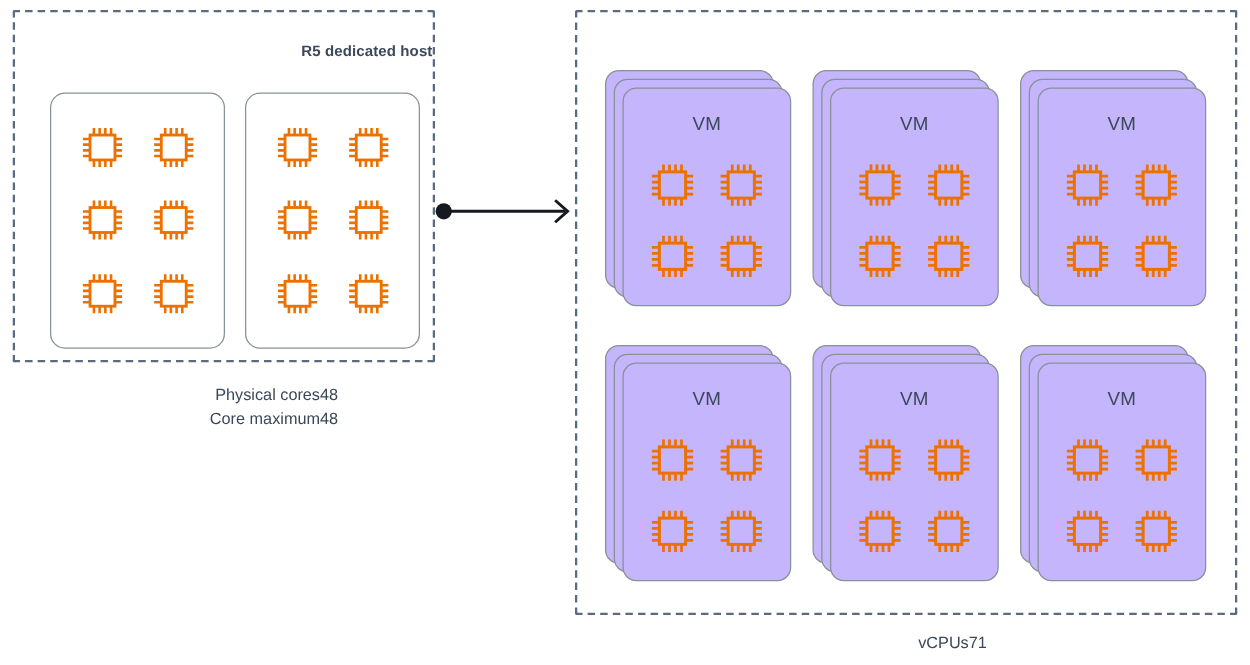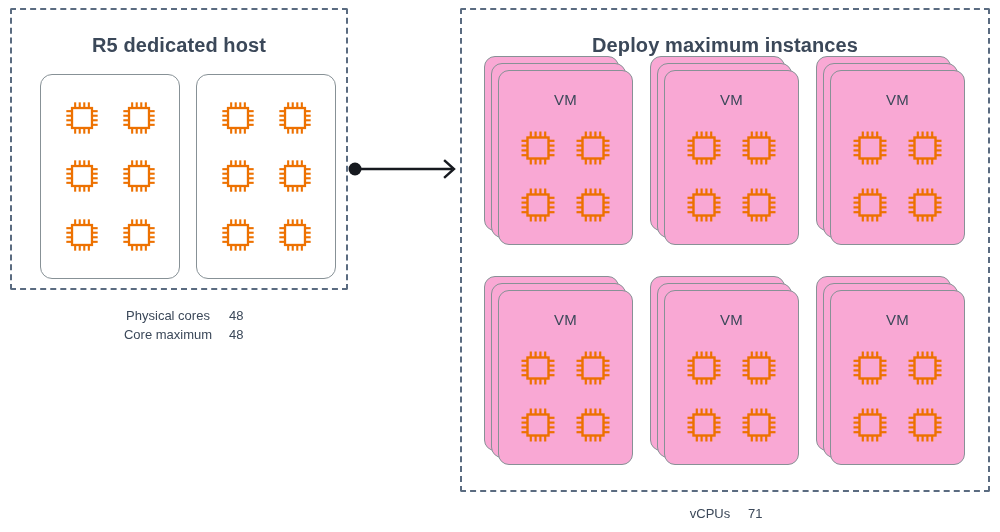--- a/index.html
+++ b/index.html
@@ -28,23 +28,23 @@
     box-sizing: border-box;
     background: transparent;
   }
   #host-group   { left: 10px;  top: 8px;  width: 338px; height: 282px; }
   #deploy-group { left: 460px; top: 8px;  width: 530px; height: 484px; }
 
   .group-title {
     position: absolute;
     left: 0;
     right: 0;
-    text-align: center;
+    text-align: right;
     color: #3b4859;
-    font-size: 20px;
+    font-size: 12px;
     font-weight: bold;
     letter-spacing: 0.1px;
   }
   #host-title   { top: 24px; }
   #deploy-title { top: 24px; }
 
   
   .socket-card {
     position: absolute;
     width: 140px;
@@ -72,21 +72,21 @@
   
   .vm-stack {
     position: absolute;
     width: 158px;
     height: 198px;
   }
   .vm-stack .card {
     position: absolute;
     border: 1.6px solid #879196;
     border-radius: 11px;
-    background: #f9a8d4;
+    background: #c4b5fd;
     box-sizing: border-box;
     width: 135px;
     height: 175px;
   }
   .vm-stack .card.back2  { left: 0px;  top: 0px;  }
   .vm-stack .card.back1  { left: 7px;  top: 7px;  }
   .vm-stack .card.front  { left: 14px; top: 14px; }
 
   .vm-label {
     position: absolute;
@@ -128,21 +128,22 @@
     font-size: 13px;
     color: #3b4859;
   }
   .metrics .row {
     display: flex;
     line-height: 19px;
     white-space: nowrap;
   }
   .metrics .m-label {
     display: inline-block;
-    text-align: center;
+    text-align: right;
+    margin-left: 27px;
   }
   .metrics .m-value {
     display: inline-block;
     text-align: center;
   }
   #host-metrics { left: 107px; top: 306px; }
   #host-metrics .m-label { width: 122px; }
   #deploy-metrics { left: 672px; top: 504px; }
   #deploy-metrics .m-label { width: 76px; }
 </style>
@@ -406,21 +407,20 @@
 
   <div id="arrow-connector">
     <svg width="116" height="38" viewBox="0 0 116 38">
       <circle cx="7" cy="19" r="6.5" fill="#16191f"></circle>
       <line x1="11" y1="19" x2="104" y2="19" stroke="#16191f" stroke-width="2.4"></line>
       <polyline points="97,11 106,19 97,27" fill="none" stroke="#16191f" stroke-width="2.4" stroke-linecap="square" stroke-linejoin="miter"></polyline>
     </svg>
   </div>
 
   <div class="dashed-group" id="deploy-group">
-    <div class="group-title" id="deploy-title">Deploy maximum instances</div>
 
   <div class="vm-stack" style="left: 22px; top: 46px;">
         <div class="card back2"></div>
         <div class="card back1"></div>
         <div class="card front">
           <div class="vm-label">VM</div>
           <div class="vm-chip-grid">
             <svg width="40" height="40" viewBox="0 0 40 40" class="chip-icon">
               <rect x="9.5" y="9.5" width="21" height="21" fill="none" stroke="#ed7100" stroke-width="2.4"></rect>
               <line x1="12.8" y1="3.5" x2="12.8" y2="9.5" stroke="#ed7100" stroke-width="2.2"></line>

